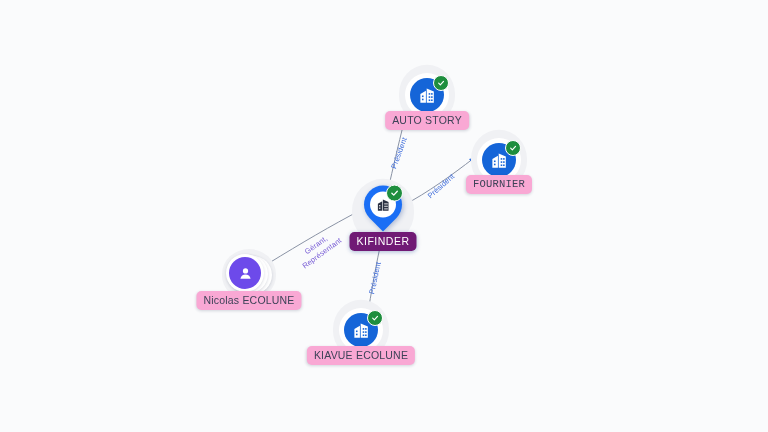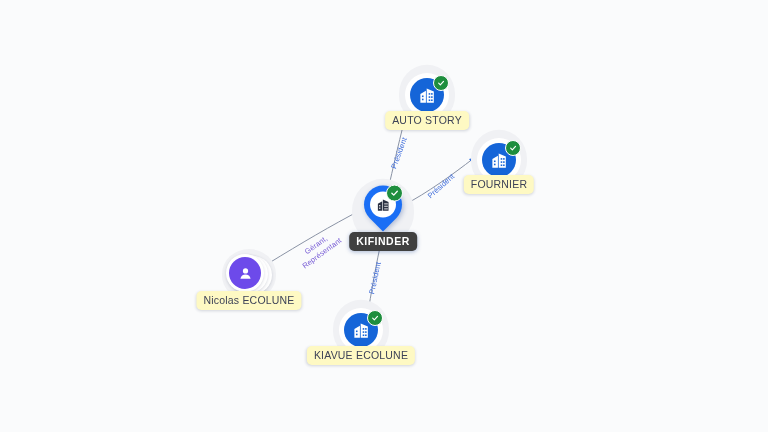--- a/index.html
+++ b/index.html
@@ -130,32 +130,32 @@
     right: -6px;
   }
   .badge-check.on-circle { top: -3px; right: -5px; }
   .badge-check.on-pin { top: -1px; right: -2px; }
   
   .node-label {
     position: absolute;
     left: 50%;
     transform: translateX(-50%);
     white-space: nowrap;
-    background: #fef9c3;
+    background: #f9a8d4;
     color: #3d4257;
     font-size: 10.5px;
     letter-spacing: .2px;
     padding: 3px 7px 4px 7px;
     border-radius: 5px;
     box-shadow: 0 1px 3px rgba(30,40,70,.18);
   }
   .node-label.primary {
-    background: #404040;
+    background: #701a75;
     color: #ffffff;
-    font-weight: bold;
+    font-weight: normal;
     letter-spacing: .5px;
     box-shadow: 0 1px 4px rgba(20,60,140,.35);
   }
   
   .edge-label {
     position: absolute;
     white-space: nowrap;
     font-size: 7.5px;
     letter-spacing: .1px;
     transform-origin: center center;
@@ -241,21 +241,21 @@
         <rect x="16.5" y="13" width="2" height="2" fill="#1565d8"></rect>
         <rect x="13.5" y="17" width="2" height="2" fill="#1565d8"></rect>
         <rect x="16.5" y="17" width="2" height="2" fill="#1565d8"></rect>
       </svg>
       <div class="badge-check on-circle">
         <svg width="8" height="8" viewBox="0 0 24 24">
           <path d="M5 12.5 L10 17.5 L19.5 7" fill="none" stroke="#ffffff" stroke-width="3.4" stroke-linecap="round" stroke-linejoin="round"></path>
         </svg>
       </div>
     </div>
-    <div class="node-label" style="top:15px;">FOURNIER</div>
+    <div class="node-label" style="top:15px;font-family:Liberation Mono, monospace;">FOURNIER</div>
   </div>
 
   <div class="node" style="left:361px; top:330px;">
     <div class="node-glow"></div>
     <div class="circle-node">
       <svg width="19" height="19" viewBox="0 0 24 24">
         <path d="M3 21 V10 L10 6 V21 Z" fill="#ffffff"></path>
         <path d="M11 21 V3 L20 7 V21 Z" fill="#ffffff"></path>
         <rect x="5" y="12" width="2" height="2" fill="#1565d8"></rect>
         <rect x="5" y="16" width="2" height="2" fill="#1565d8"></rect>

